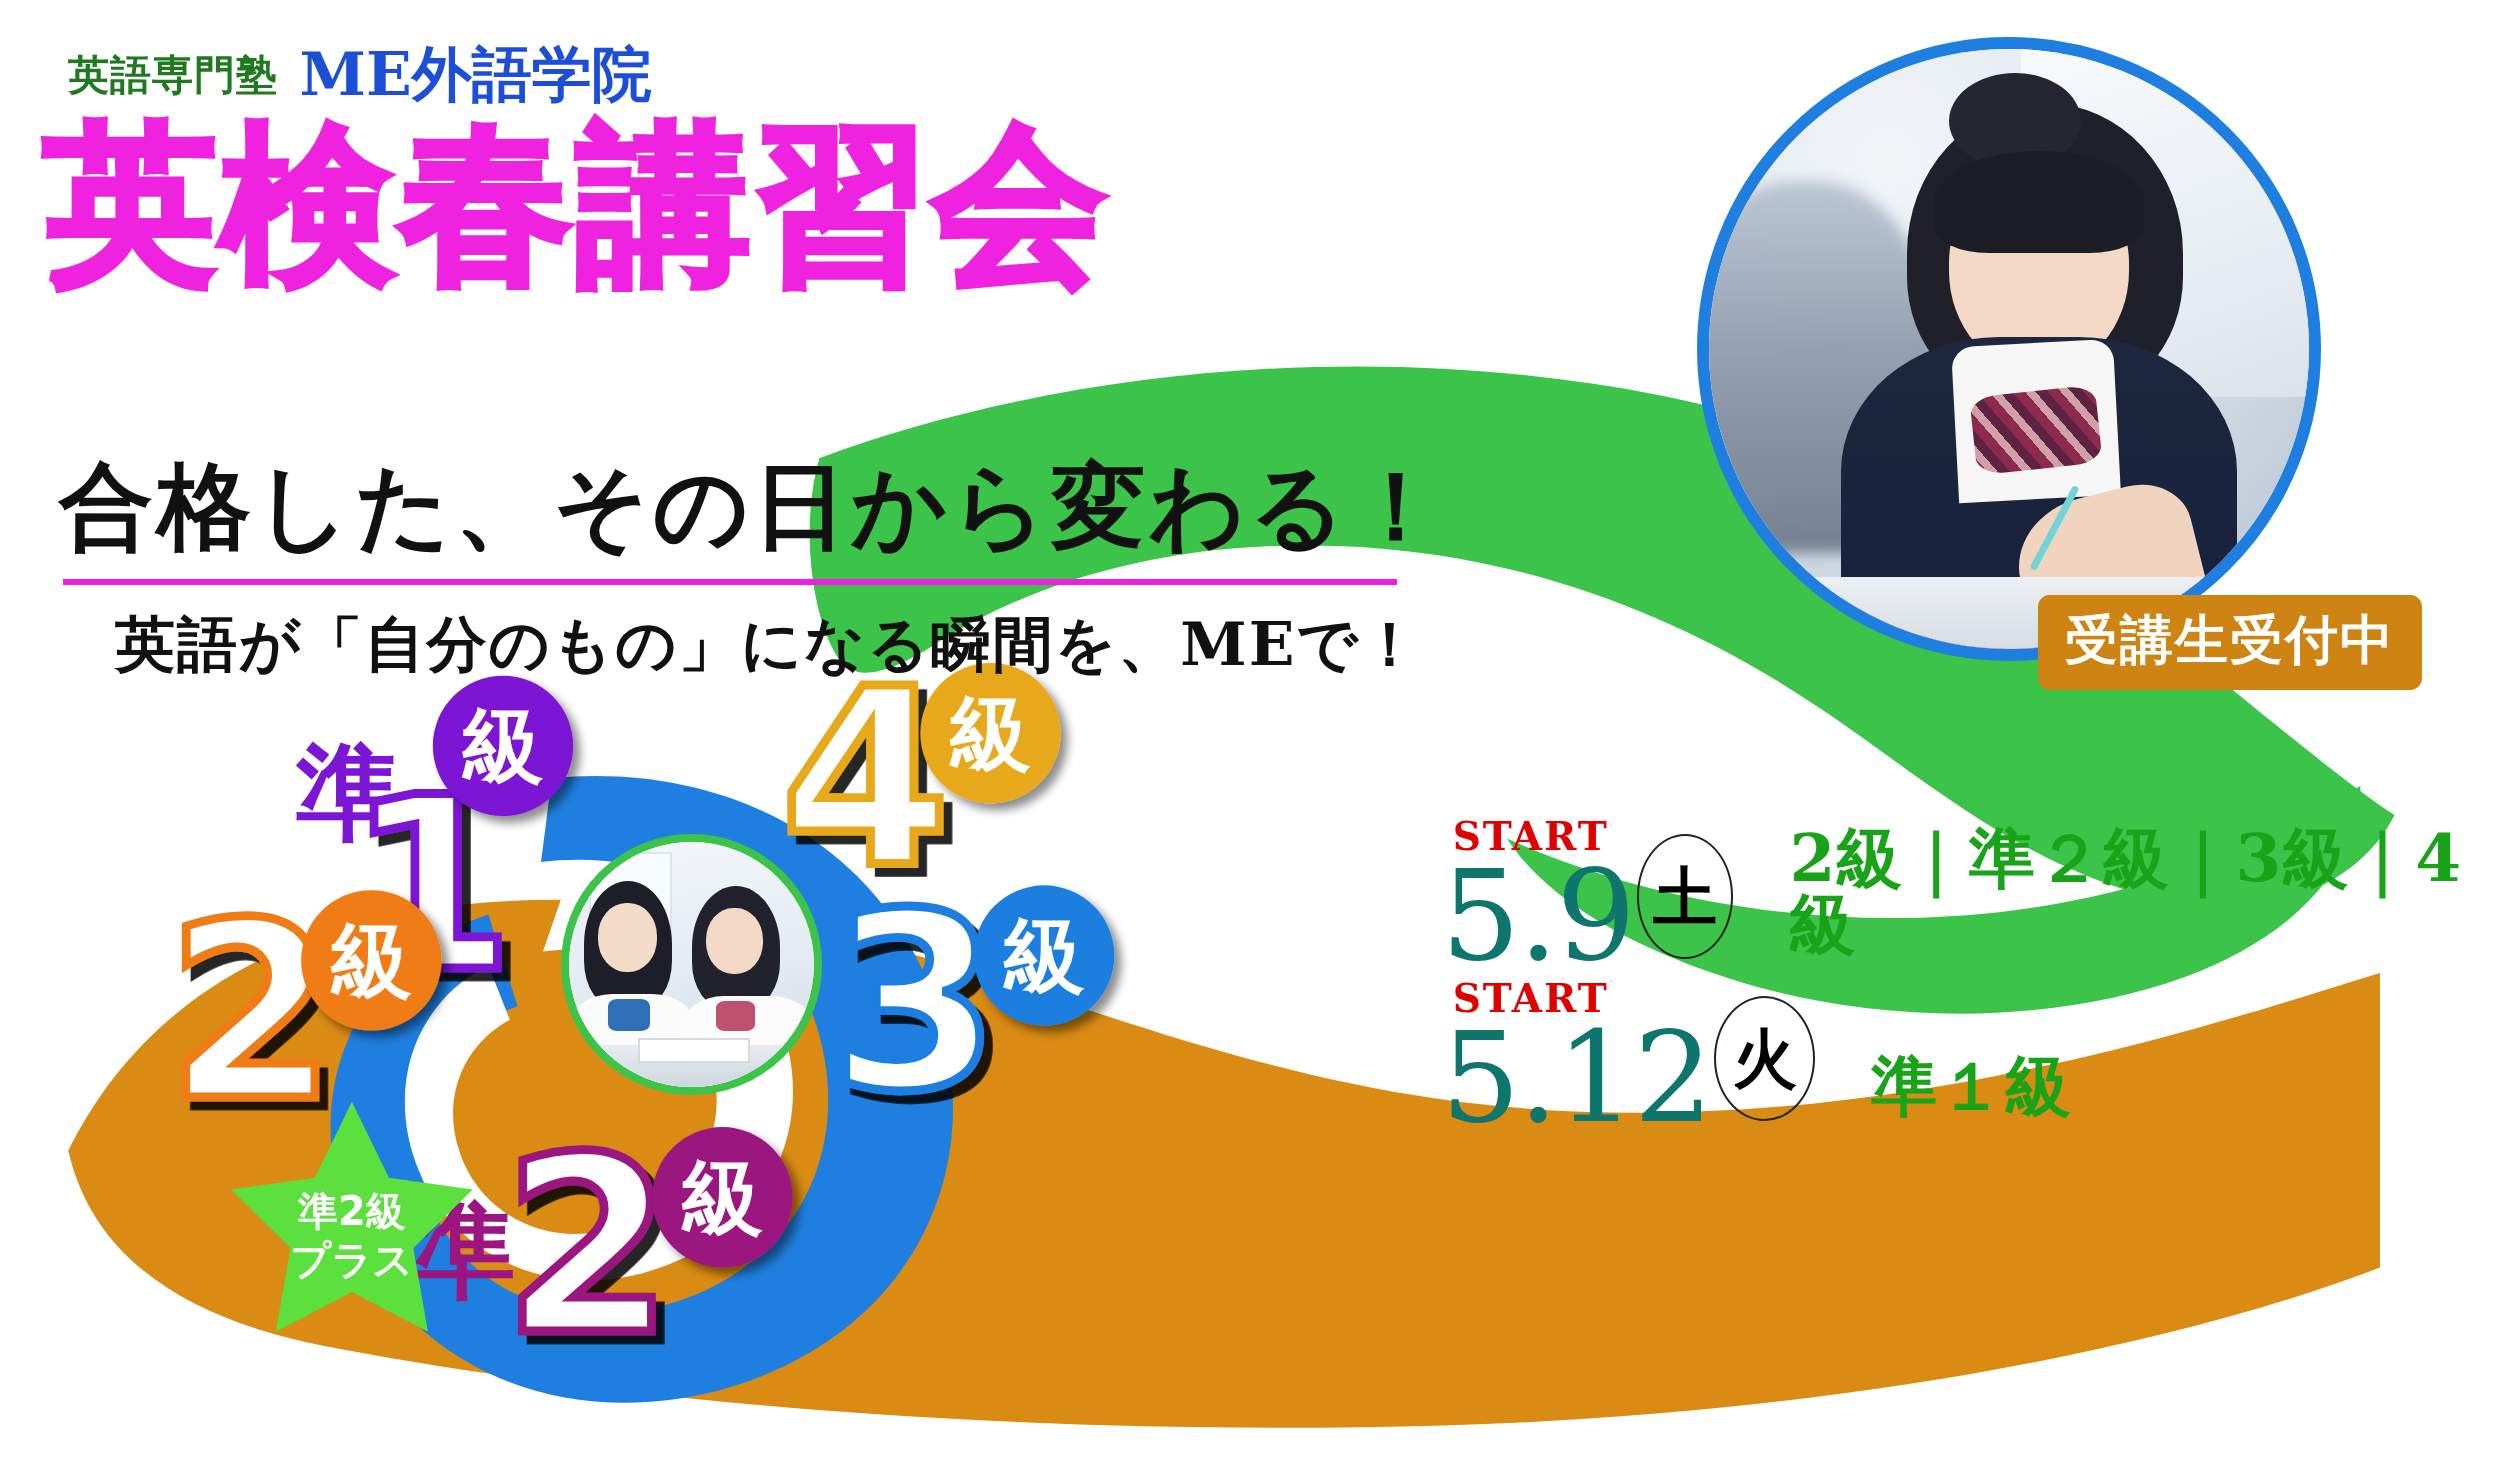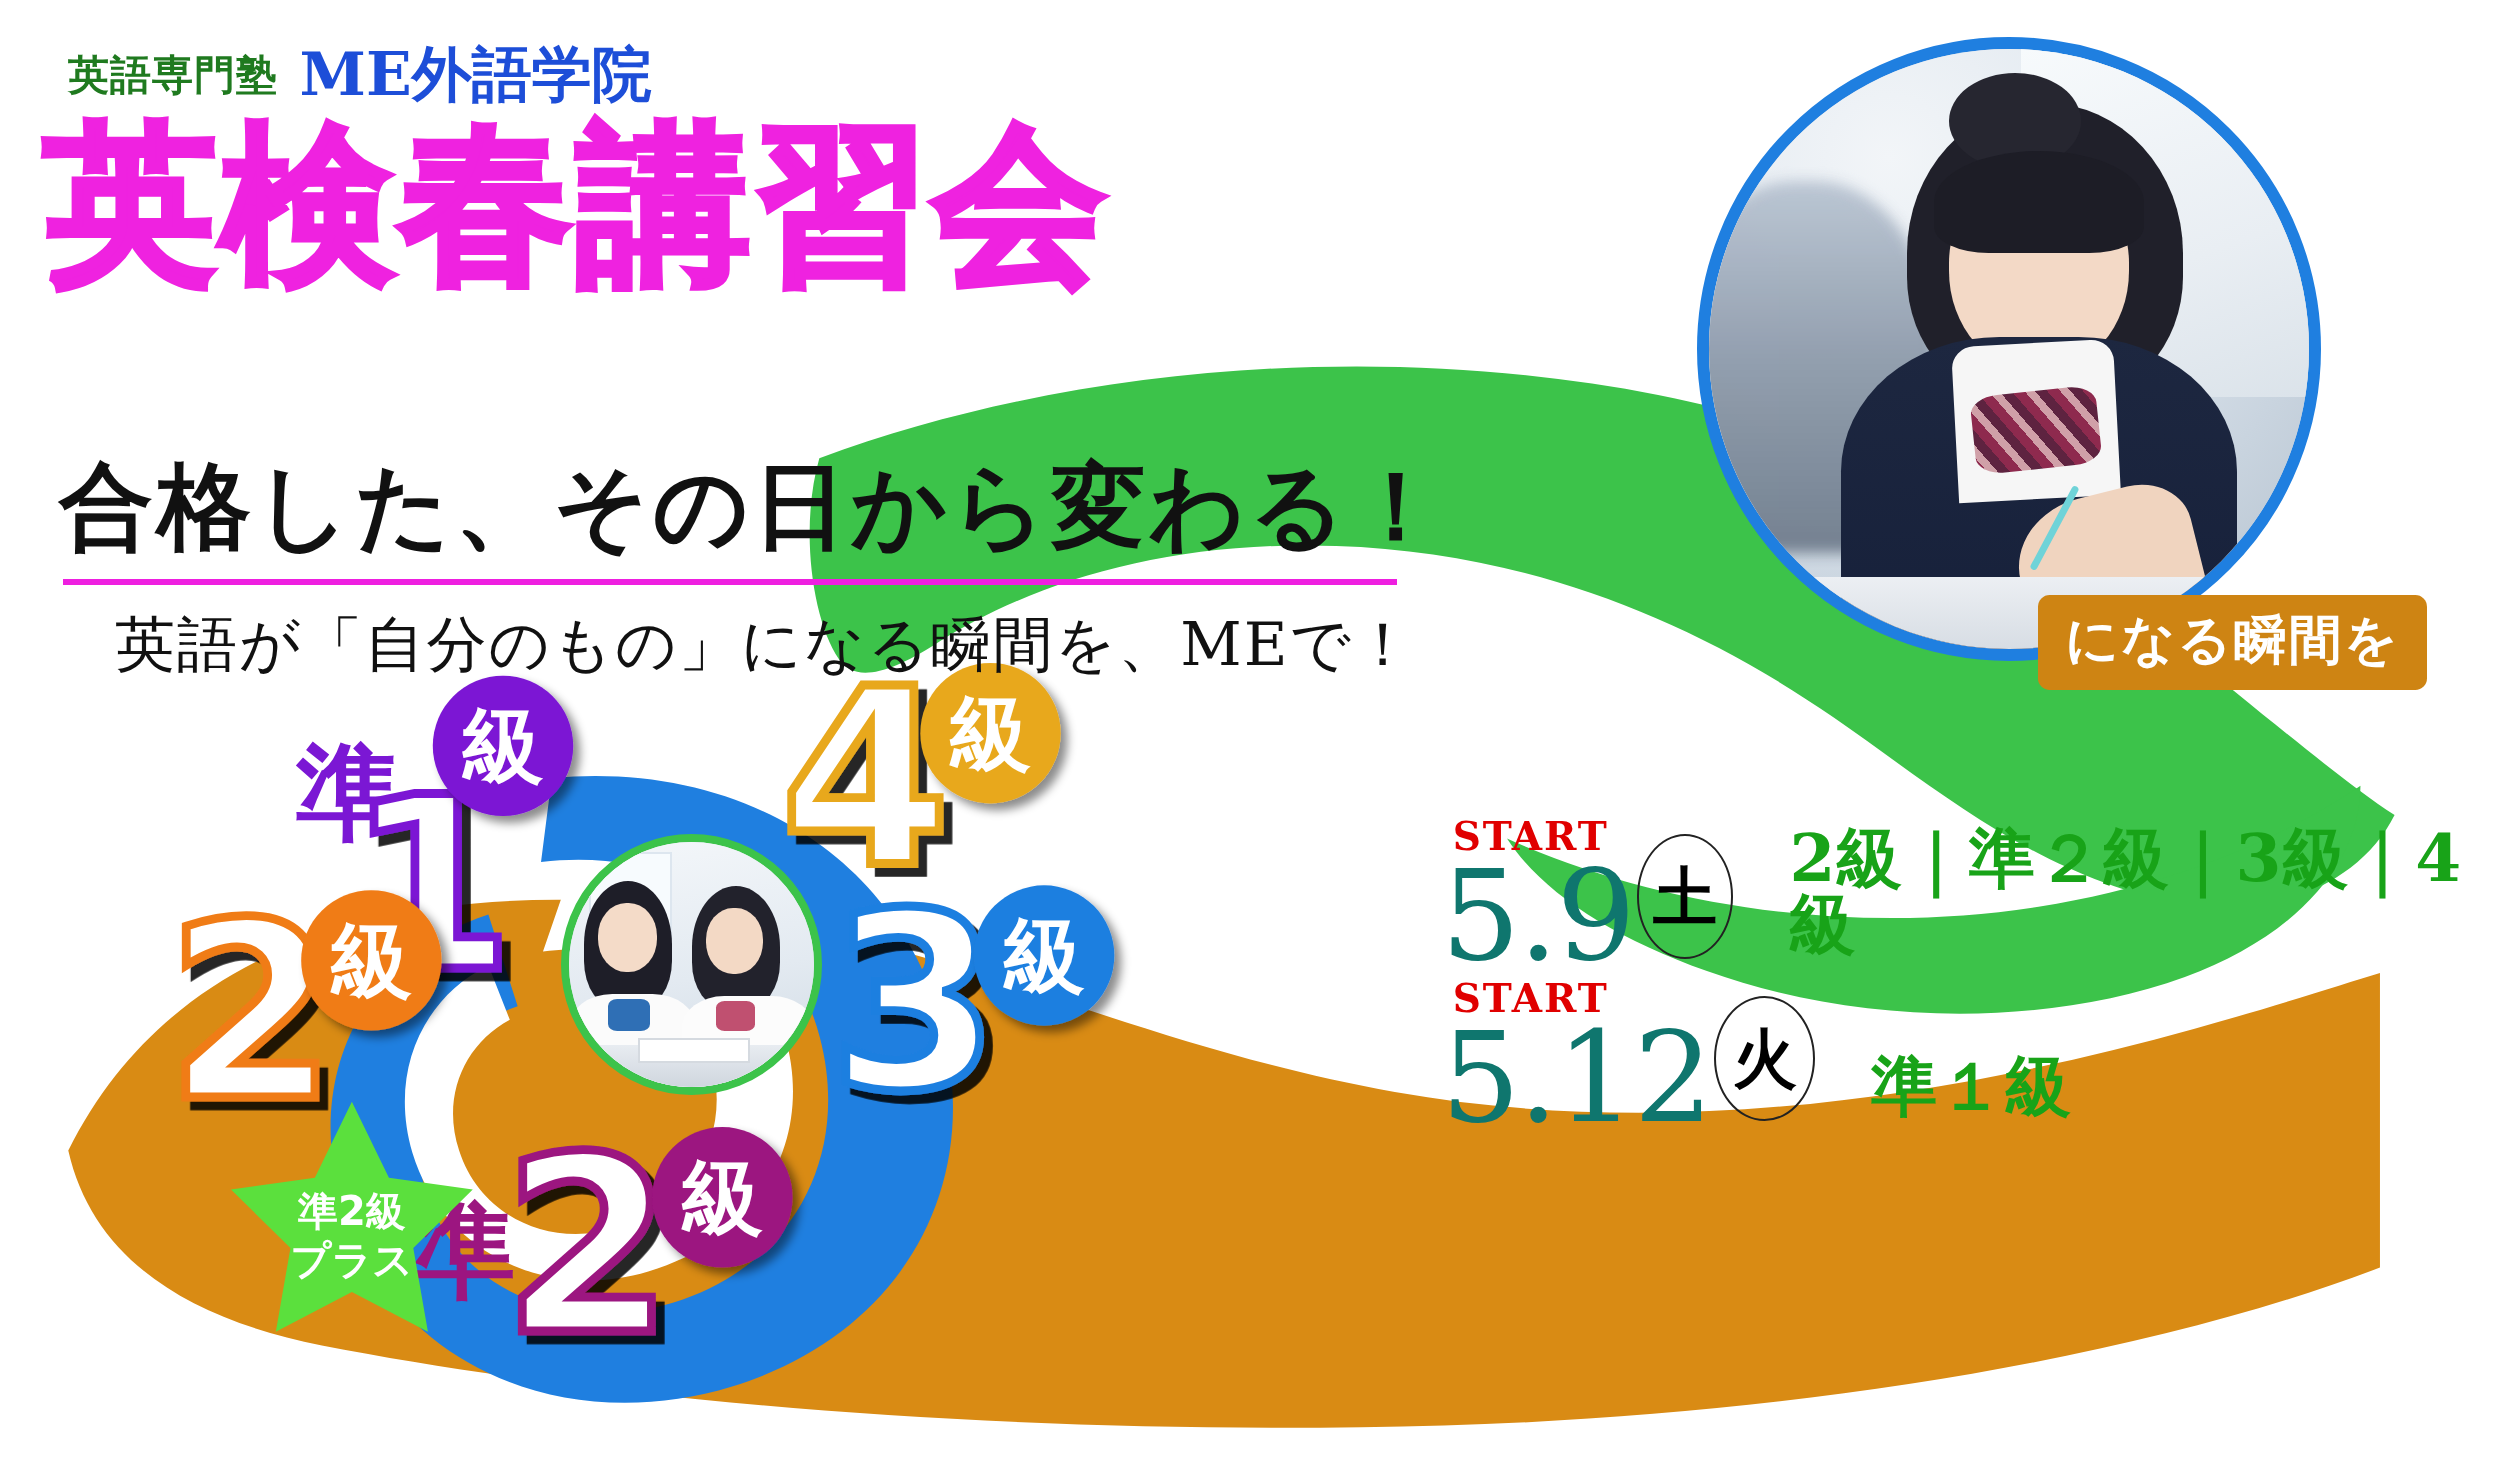--- a/index.html
+++ b/index.html
@@ -61,21 +61,21 @@
   }
   .tagline-rule {
     position:absolute; left:63px; top:579px;
     width:1334px; height:5.9px;
     background:#ee1fe0;
     z-index:6;
   }
   .subtagline {
     position:absolute; left:115px; top:605px;
     font-family:"DejaVu Serif", serif;
-    font-weight:400;
+    font-weight:700;
     font-size:60px;
     color:#111111;
     letter-spacing:2px;
     white-space:nowrap;
     z-index:6;
   }
 
   
   .hero-photo {
     position:absolute;
@@ -360,21 +360,21 @@
     <div class="g-face"></div>
     <div class="g-fringe"></div>
     <div class="g-body"></div>
     <div class="g-shirt"></div>
     <div class="g-ribbon"></div>
     <div class="g-arm"></div>
     <div class="g-pen"></div>
     <div class="g-desk"></div>
   </div>
 
-  <div class="status-badge" data-bind="status_badge.label">になる瞬間を</div>
+  <div class="status-badge" data-bind="status_badge.label">受講生受付中</div>
 
   <div class="grade-cluster">
     <svg viewBox="0 0 1390 840" preserveAspectRatio="xMidYMid meet">
       <defs>
         <filter id="numshadow" x="-20%" y="-20%" width="150%" height="150%">
           <feDropShadow dx="9" dy="9" stdDeviation="0" flood-color="#000000" flood-opacity="0.85"></feDropShadow>
         </filter>
         <filter id="badgeshadow" x="-30%" y="-30%" width="180%" height="180%">
           <feDropShadow dx="7" dy="7" stdDeviation="5" flood-color="#000000" flood-opacity="0.45"></feDropShadow>
         </filter>

